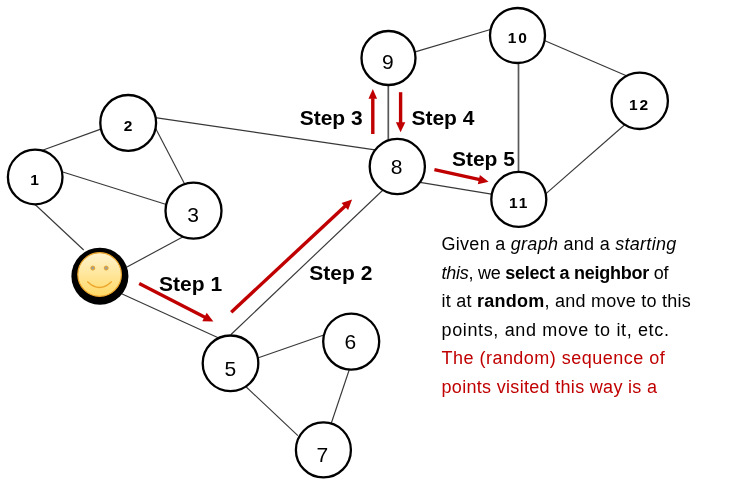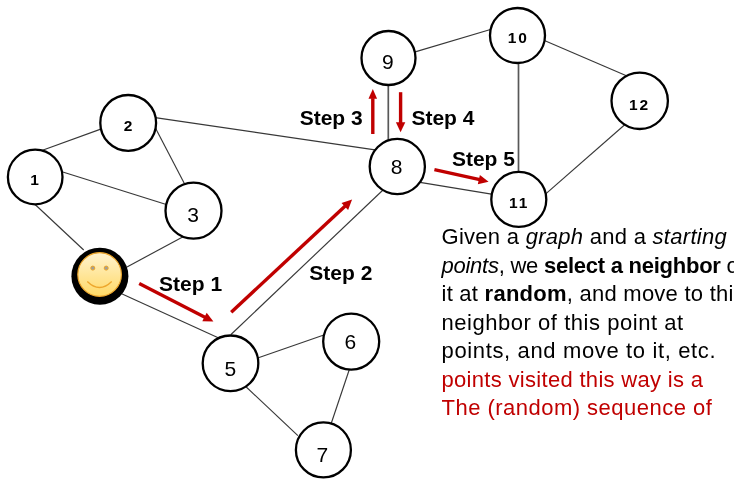--- a/index.html
+++ b/index.html
@@ -1,19 +1,19 @@
 <!DOCTYPE html>
 <html><head>
 <meta charset="utf-8">
 <style>
   html,body{margin:0;padding:0;background:#ffffff;}
   #stage{position:relative;width:734px;height:490px;background:#ffffff;overflow:hidden;
          font-family:"Liberation Sans",sans-serif;}
-  #para{position:absolute;left:441.5px;top:223px;width:292px;
-        font-size:22px;line-height:28.5px;color:#000;letter-spacing:0;white-space:nowrap;}
+  #para{position:absolute;left:441.5px;top:230px;width:292px;
+        font-size:18px;line-height:28.5px;color:#000;letter-spacing:0;white-space:nowrap;}
   .red{color:#c00000;}
   i{font-style:italic;}
   b{font-weight:bold;}
 </style>
 </head>
 <body>
 <div id="stage">
 <svg width="734" height="490" viewBox="0 0 734 490" xmlns="http://www.w3.org/2000/svg">
   <defs>
     <linearGradient id="face" x1="0" y1="0" x2="0" y2="1">
@@ -102,20 +102,19 @@
     <text x="159.1" y="290.5">Step 1</text>
     <text x="309.3" y="279.8">Step 2</text>
     <text x="299.7" y="124.8">Step 3</text>
     <text x="411.4" y="124.8">Step 4</text>
     <text x="451.9" y="165.8">Step 5</text>
   </g>
 </svg>
 
 <div id="para">
 <div style="letter-spacing:0.28px">Given a <i>graph</i> and a <i>starting</i></div>
-<div style="letter-spacing:-0.25px"><i>points</i>, we <b>select a neighbor</b> of</div>
+<div style="letter-spacing:-0.25px"><i>this</i>, we <b>select a neighbor</b> of</div>
 <div style="letter-spacing:0.25px">it at <b>random</b>, and move to this</div>
-<div style="letter-spacing:0.54px">neighbor of this point at</div>
 <div style="letter-spacing:0.64px">points, and move to it, etc.</div>
+<div class="red" style="letter-spacing:0.48px">The (random) sequence of</div>
 <div class="red" style="letter-spacing:0.31px">points visited this way is a</div>
-<div class="red" style="letter-spacing:0.48px">The (random) sequence of</div>
 </div>
 </div>
 
 </body></html>

